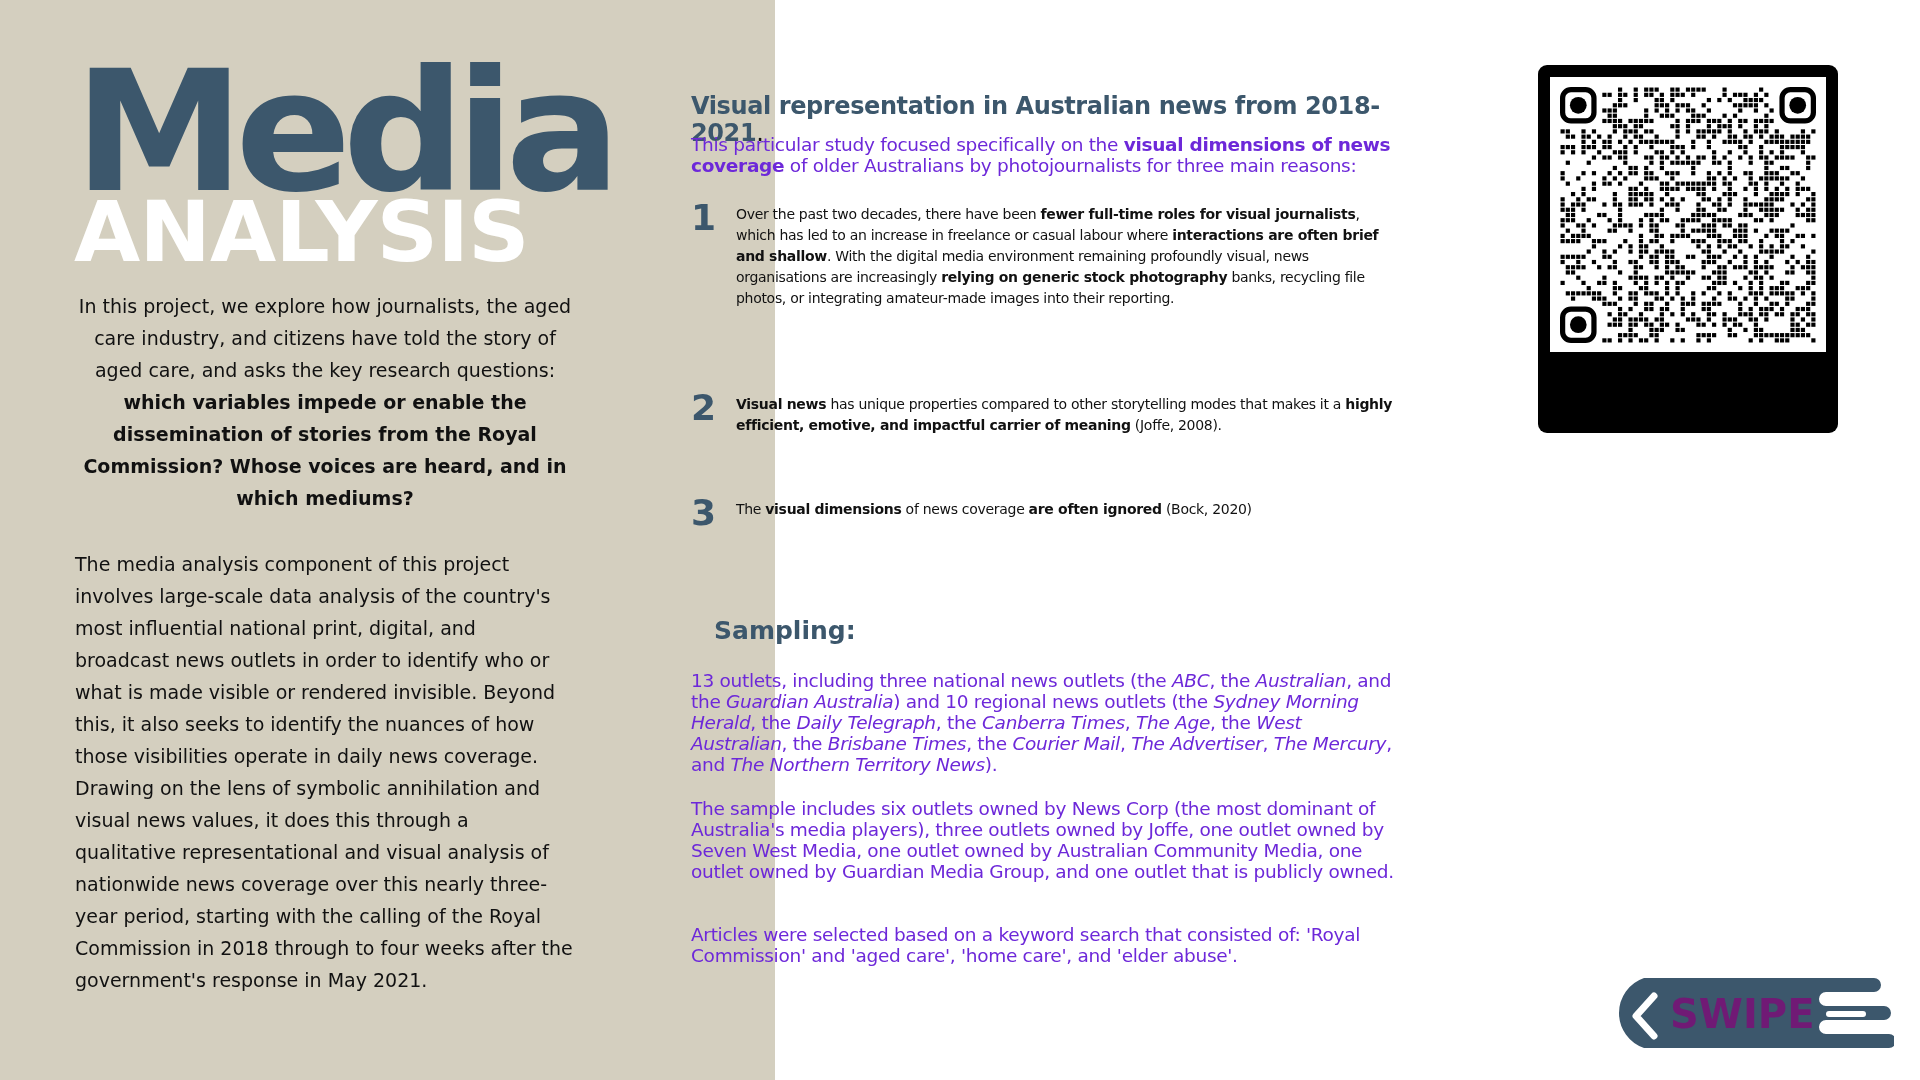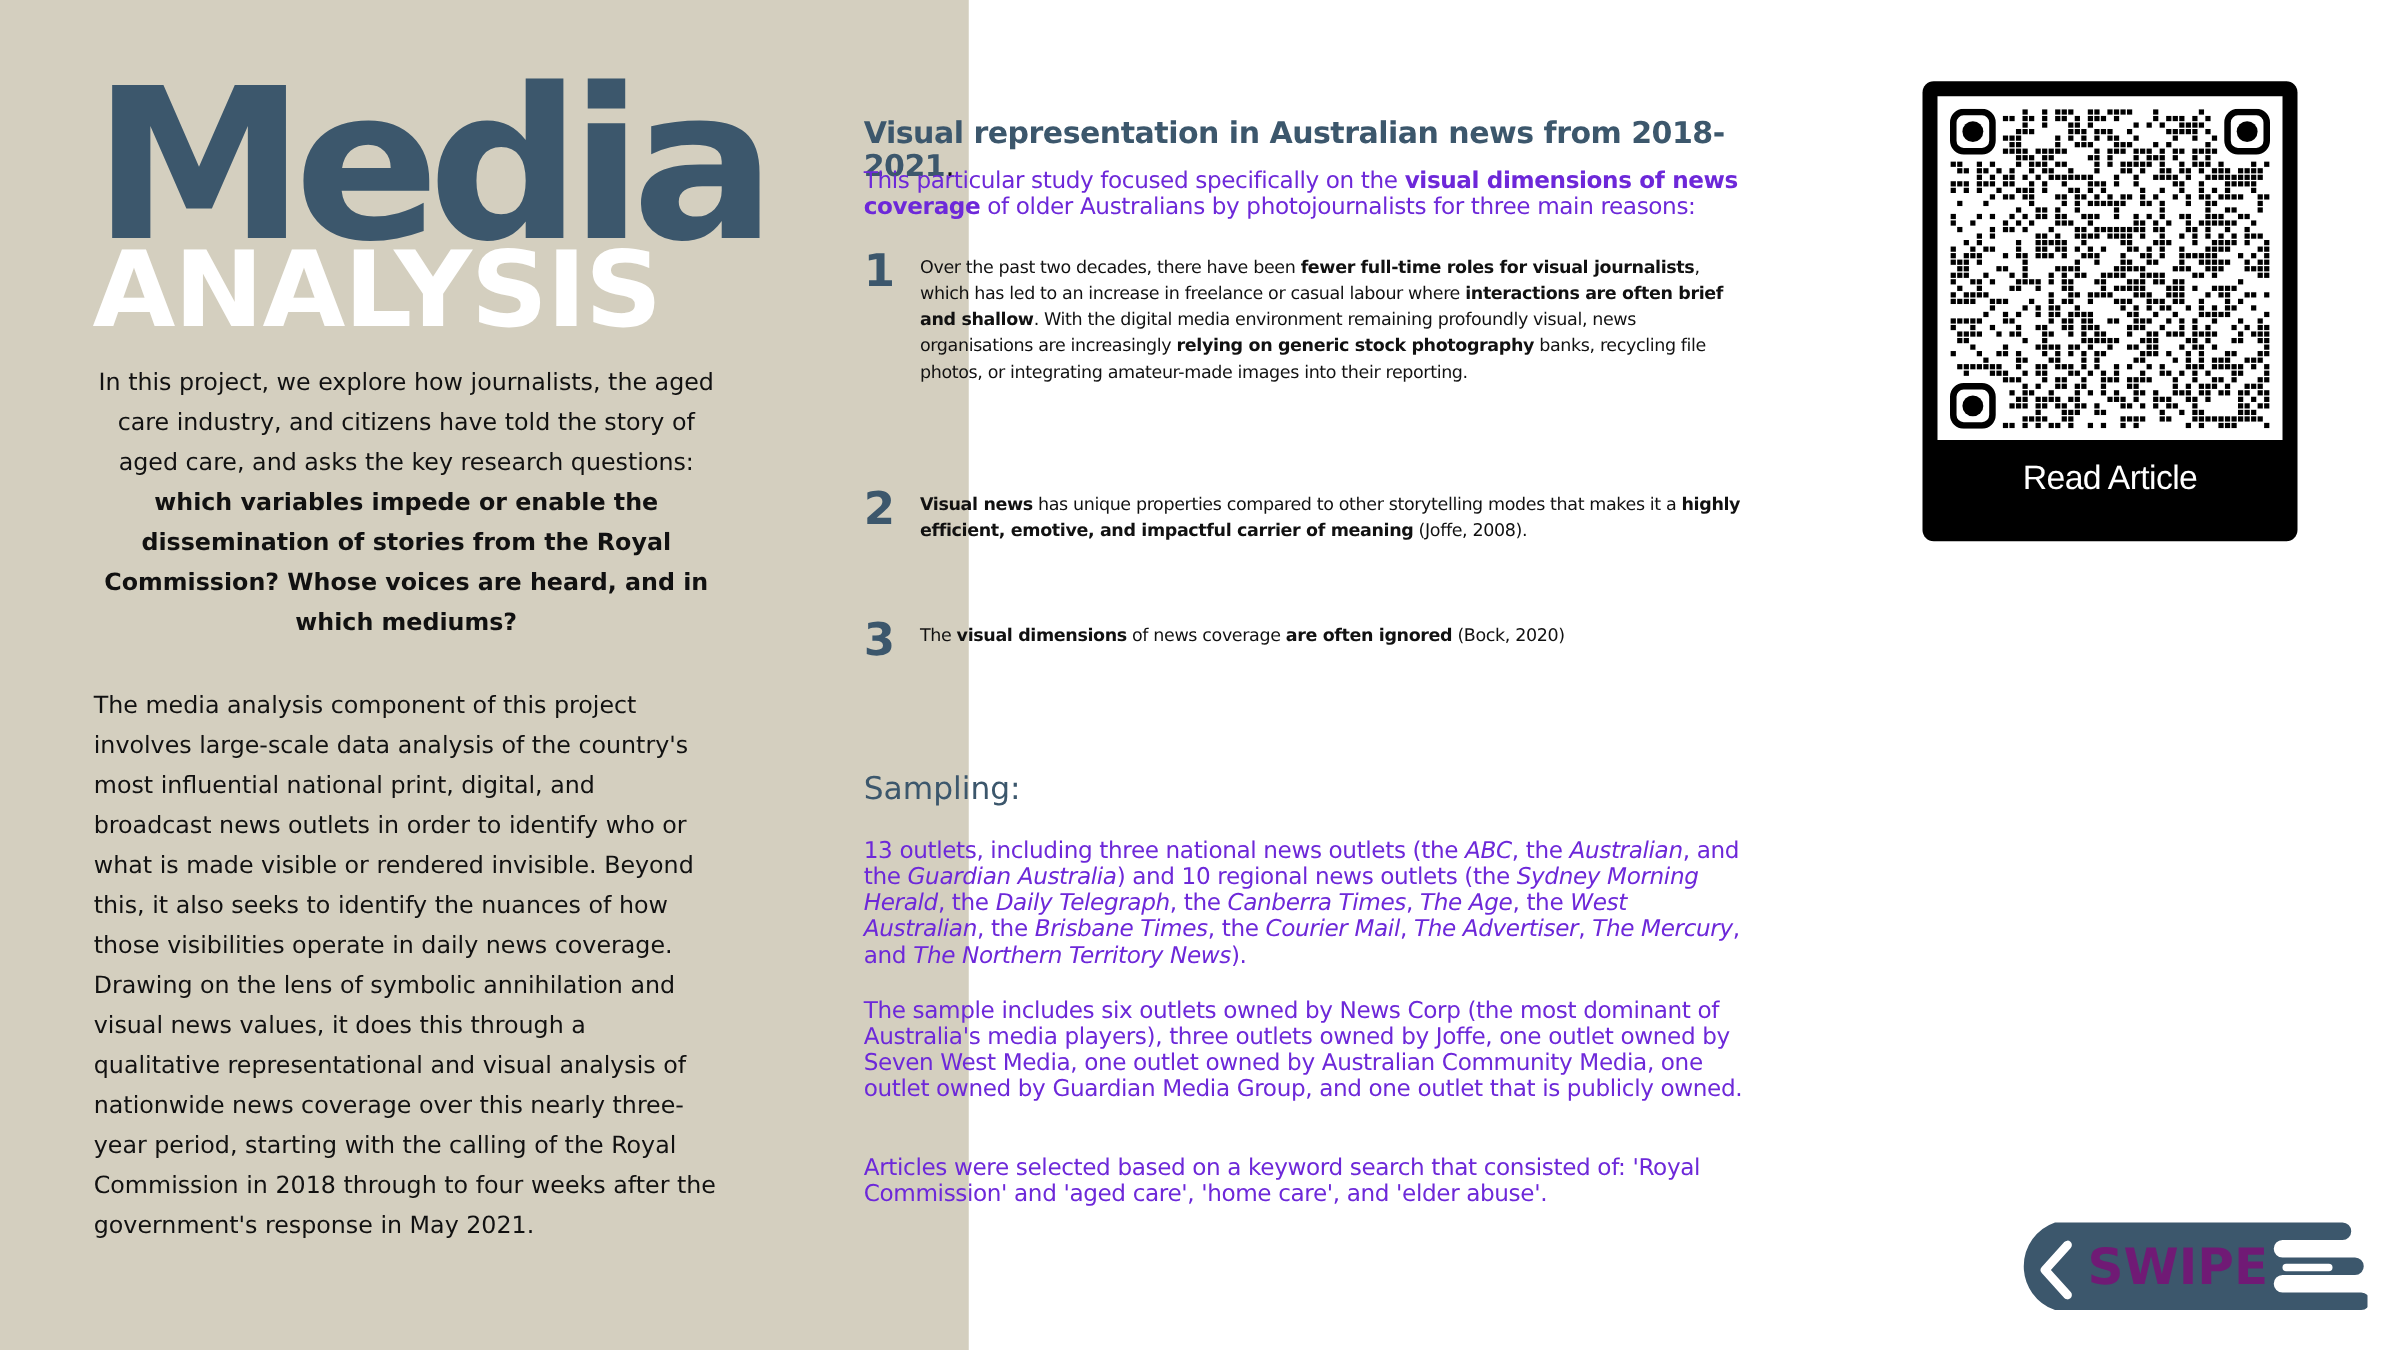--- a/index.html
+++ b/index.html
@@ -51,21 +51,21 @@
     .reason .txt {
       position: absolute; left: 45px; width: 665px;
       font-family: "DejaVu Sans", sans-serif;
       font-size: 14px; line-height: 21px; letter-spacing: -0.3px;
     }
     .r1 { top: 204px; }
     .r2 { top: 394px; }
     .r3 { top: 499px; }
 
     .sampling-heading {
-      top: 616px; font-size: 25px; line-height: 30px; font-weight: 400; color: #3c576c;
+      top: 616px; font-size: 25px; line-height: 30px; font-weight: 700; color: #3c576c; margin-left: 23px;
     }
     .samp-p { font-size: 18.5px; line-height: 21px; letter-spacing: -0.3px; }
     .samp1 { top: 670px; }
     .samp2 { top: 798px; }
     .samp3 { top: 924px; }
 
     .qr-card {
       position: absolute; left: 1538px; top: 65px; width: 300px; height: 368px;
       background: #000000; border-radius: 9px;
     }
@@ -1150,21 +1150,20 @@
         <g>
           <rect x="42.5" y="0.5" width="6" height="6" rx="1.6" fill="none" stroke="#000" stroke-width="1"></rect>
           <circle cx="45.5" cy="3.5" r="1.6" fill="#000"></circle>
         </g>
         <g>
           <rect x="0.5" y="42.5" width="6" height="6" rx="1.6" fill="none" stroke="#000" stroke-width="1"></rect>
           <circle cx="3.5" cy="45.5" r="1.6" fill="#000"></circle>
         </g>
       </svg>
   </div>
-  <div class="qr-label">Read Article</div>
 </div>
 
 <div class="swipe">
   <svg width="290" height="80" viewBox="0 0 290 80">
     <path d="M40 3 H270 a7 7 0 0 1 0 14 H222 a7 7 0 0 0 0 14 H280 a7 7 0 0 1 0 14 H222 a7 7 0 0 0 0 14 H285 a7 7 0 0 1 0 14 H40 A37 37 0 0 1 40 3 Z" fill="#3c576c"></path>
     <g>
       <path d="M50 21 L32 41 L50 61" stroke="#ffffff" stroke-width="7" fill="none" stroke-linecap="round" stroke-linejoin="round"></path>
     </g>
     <g>
       <rect x="222" y="36" width="40" height="6" rx="3" fill="#ffffff"></rect>

